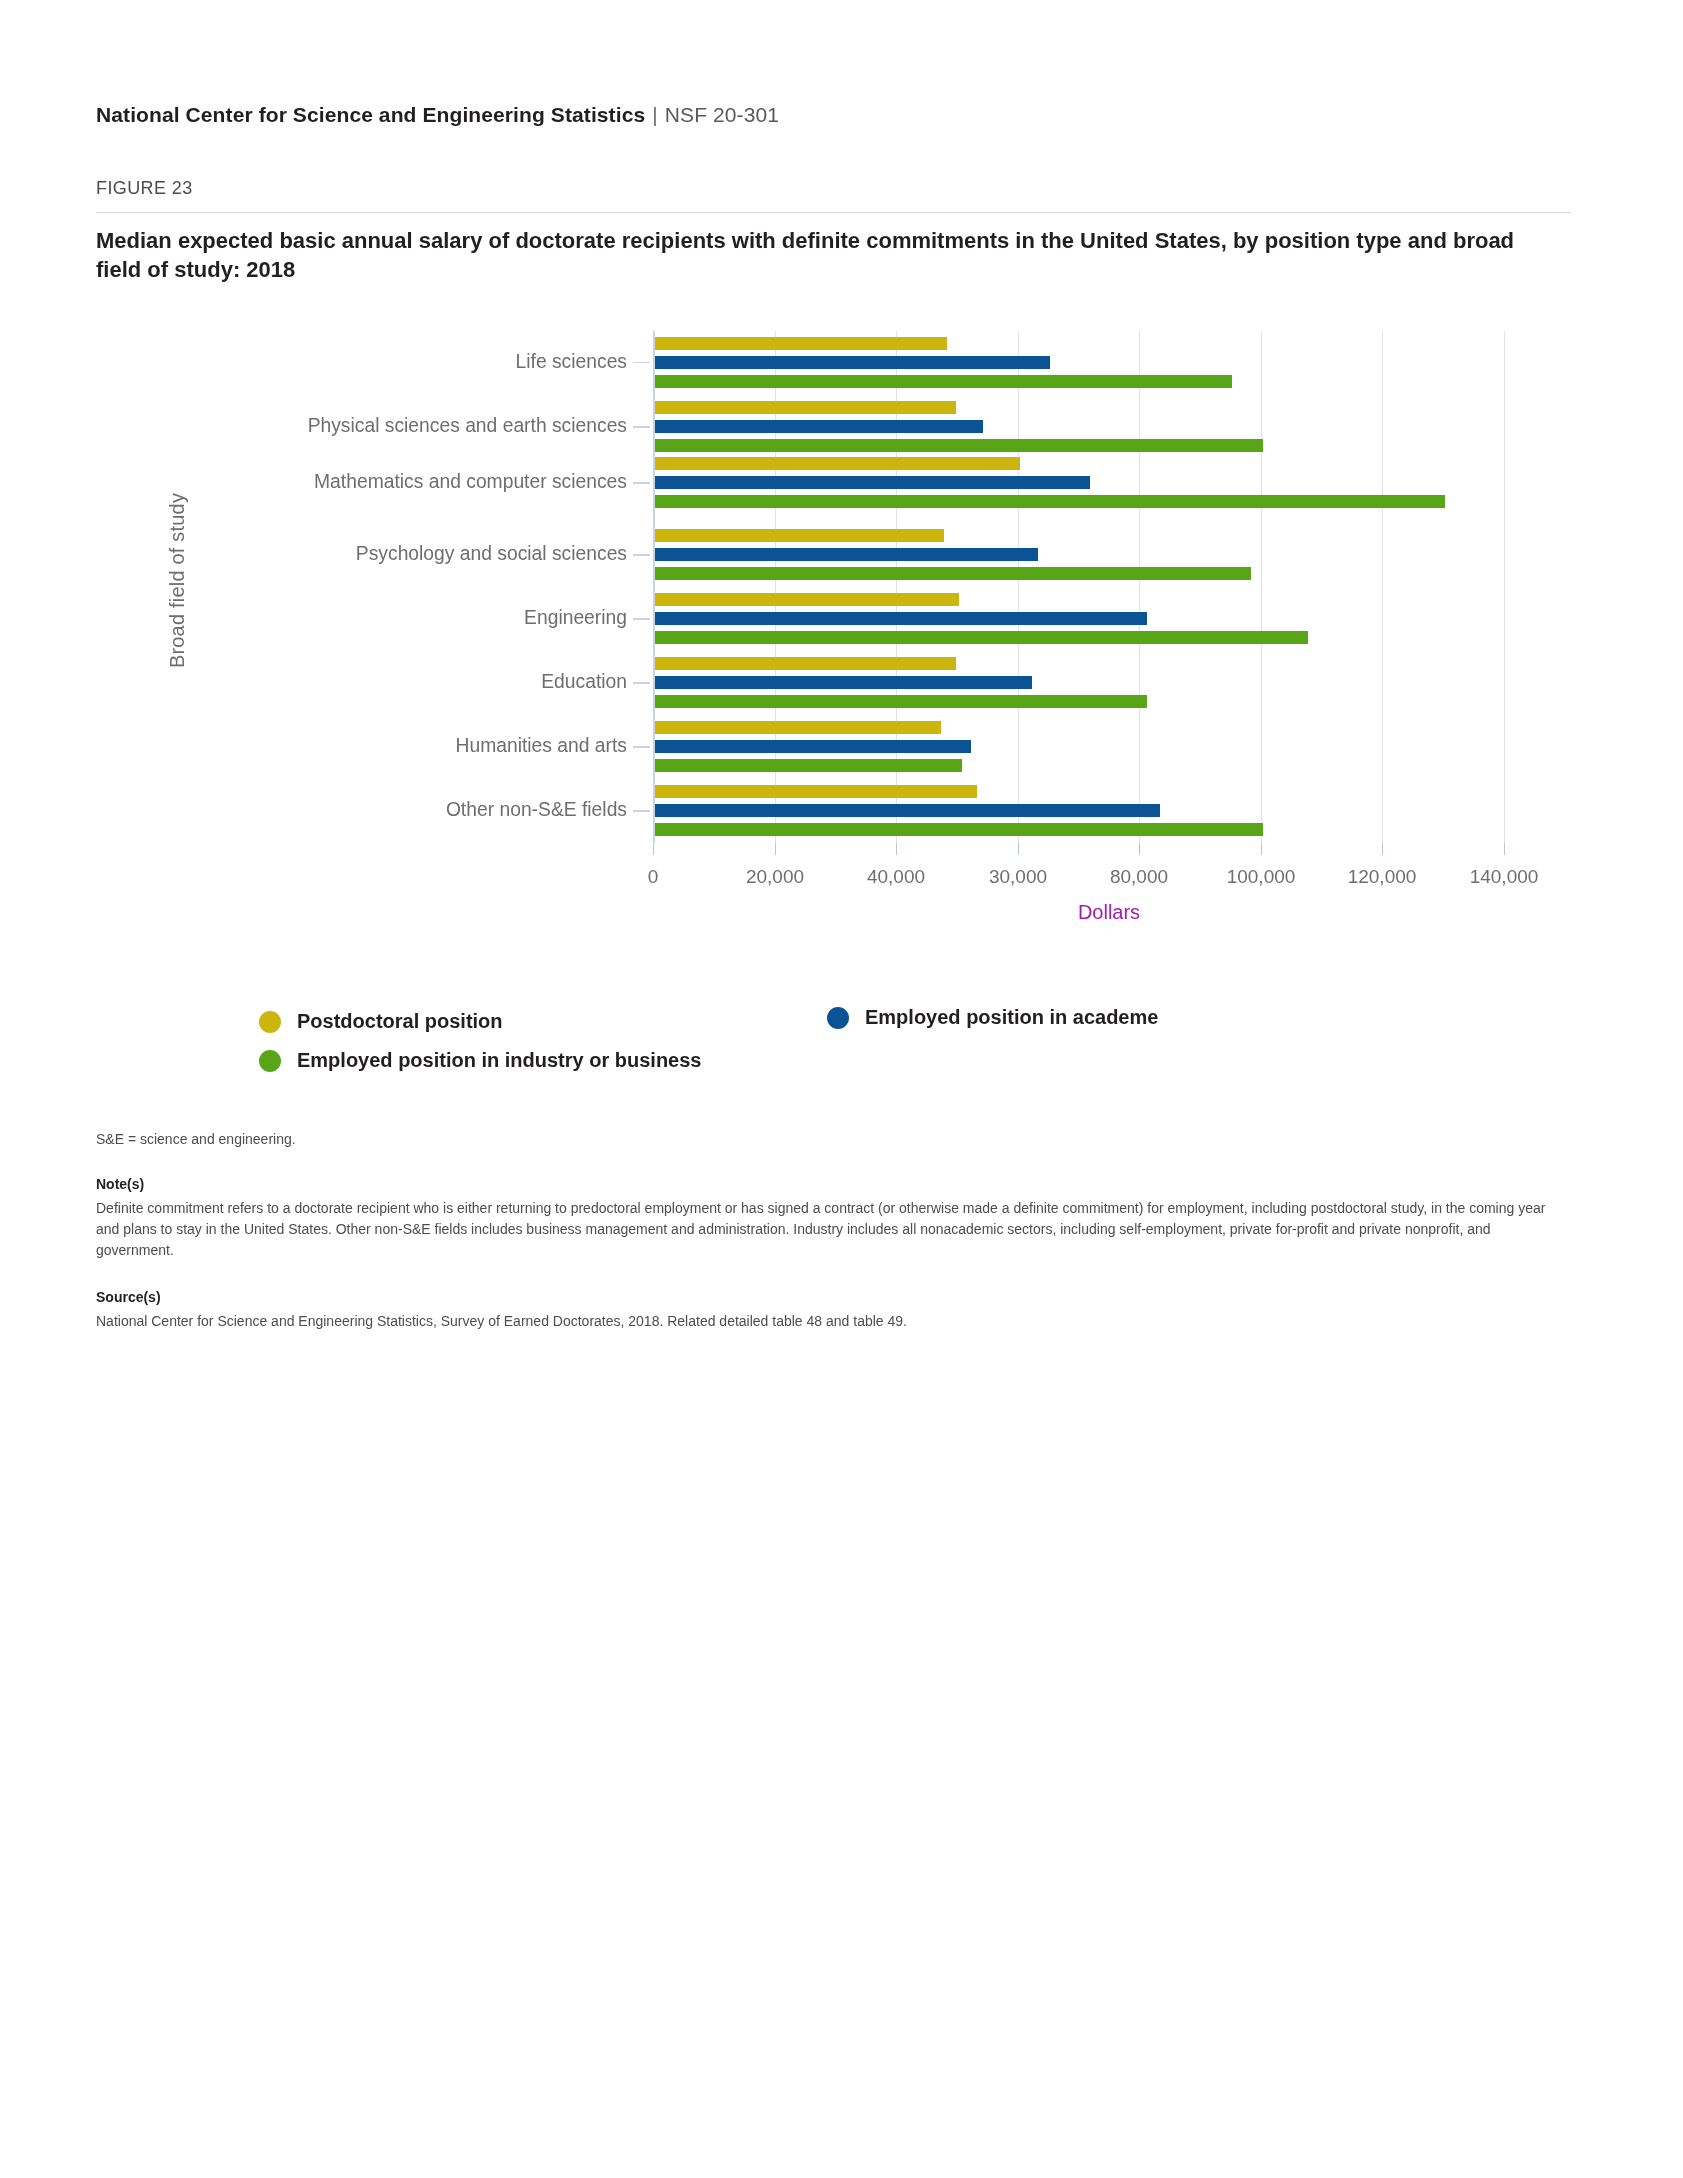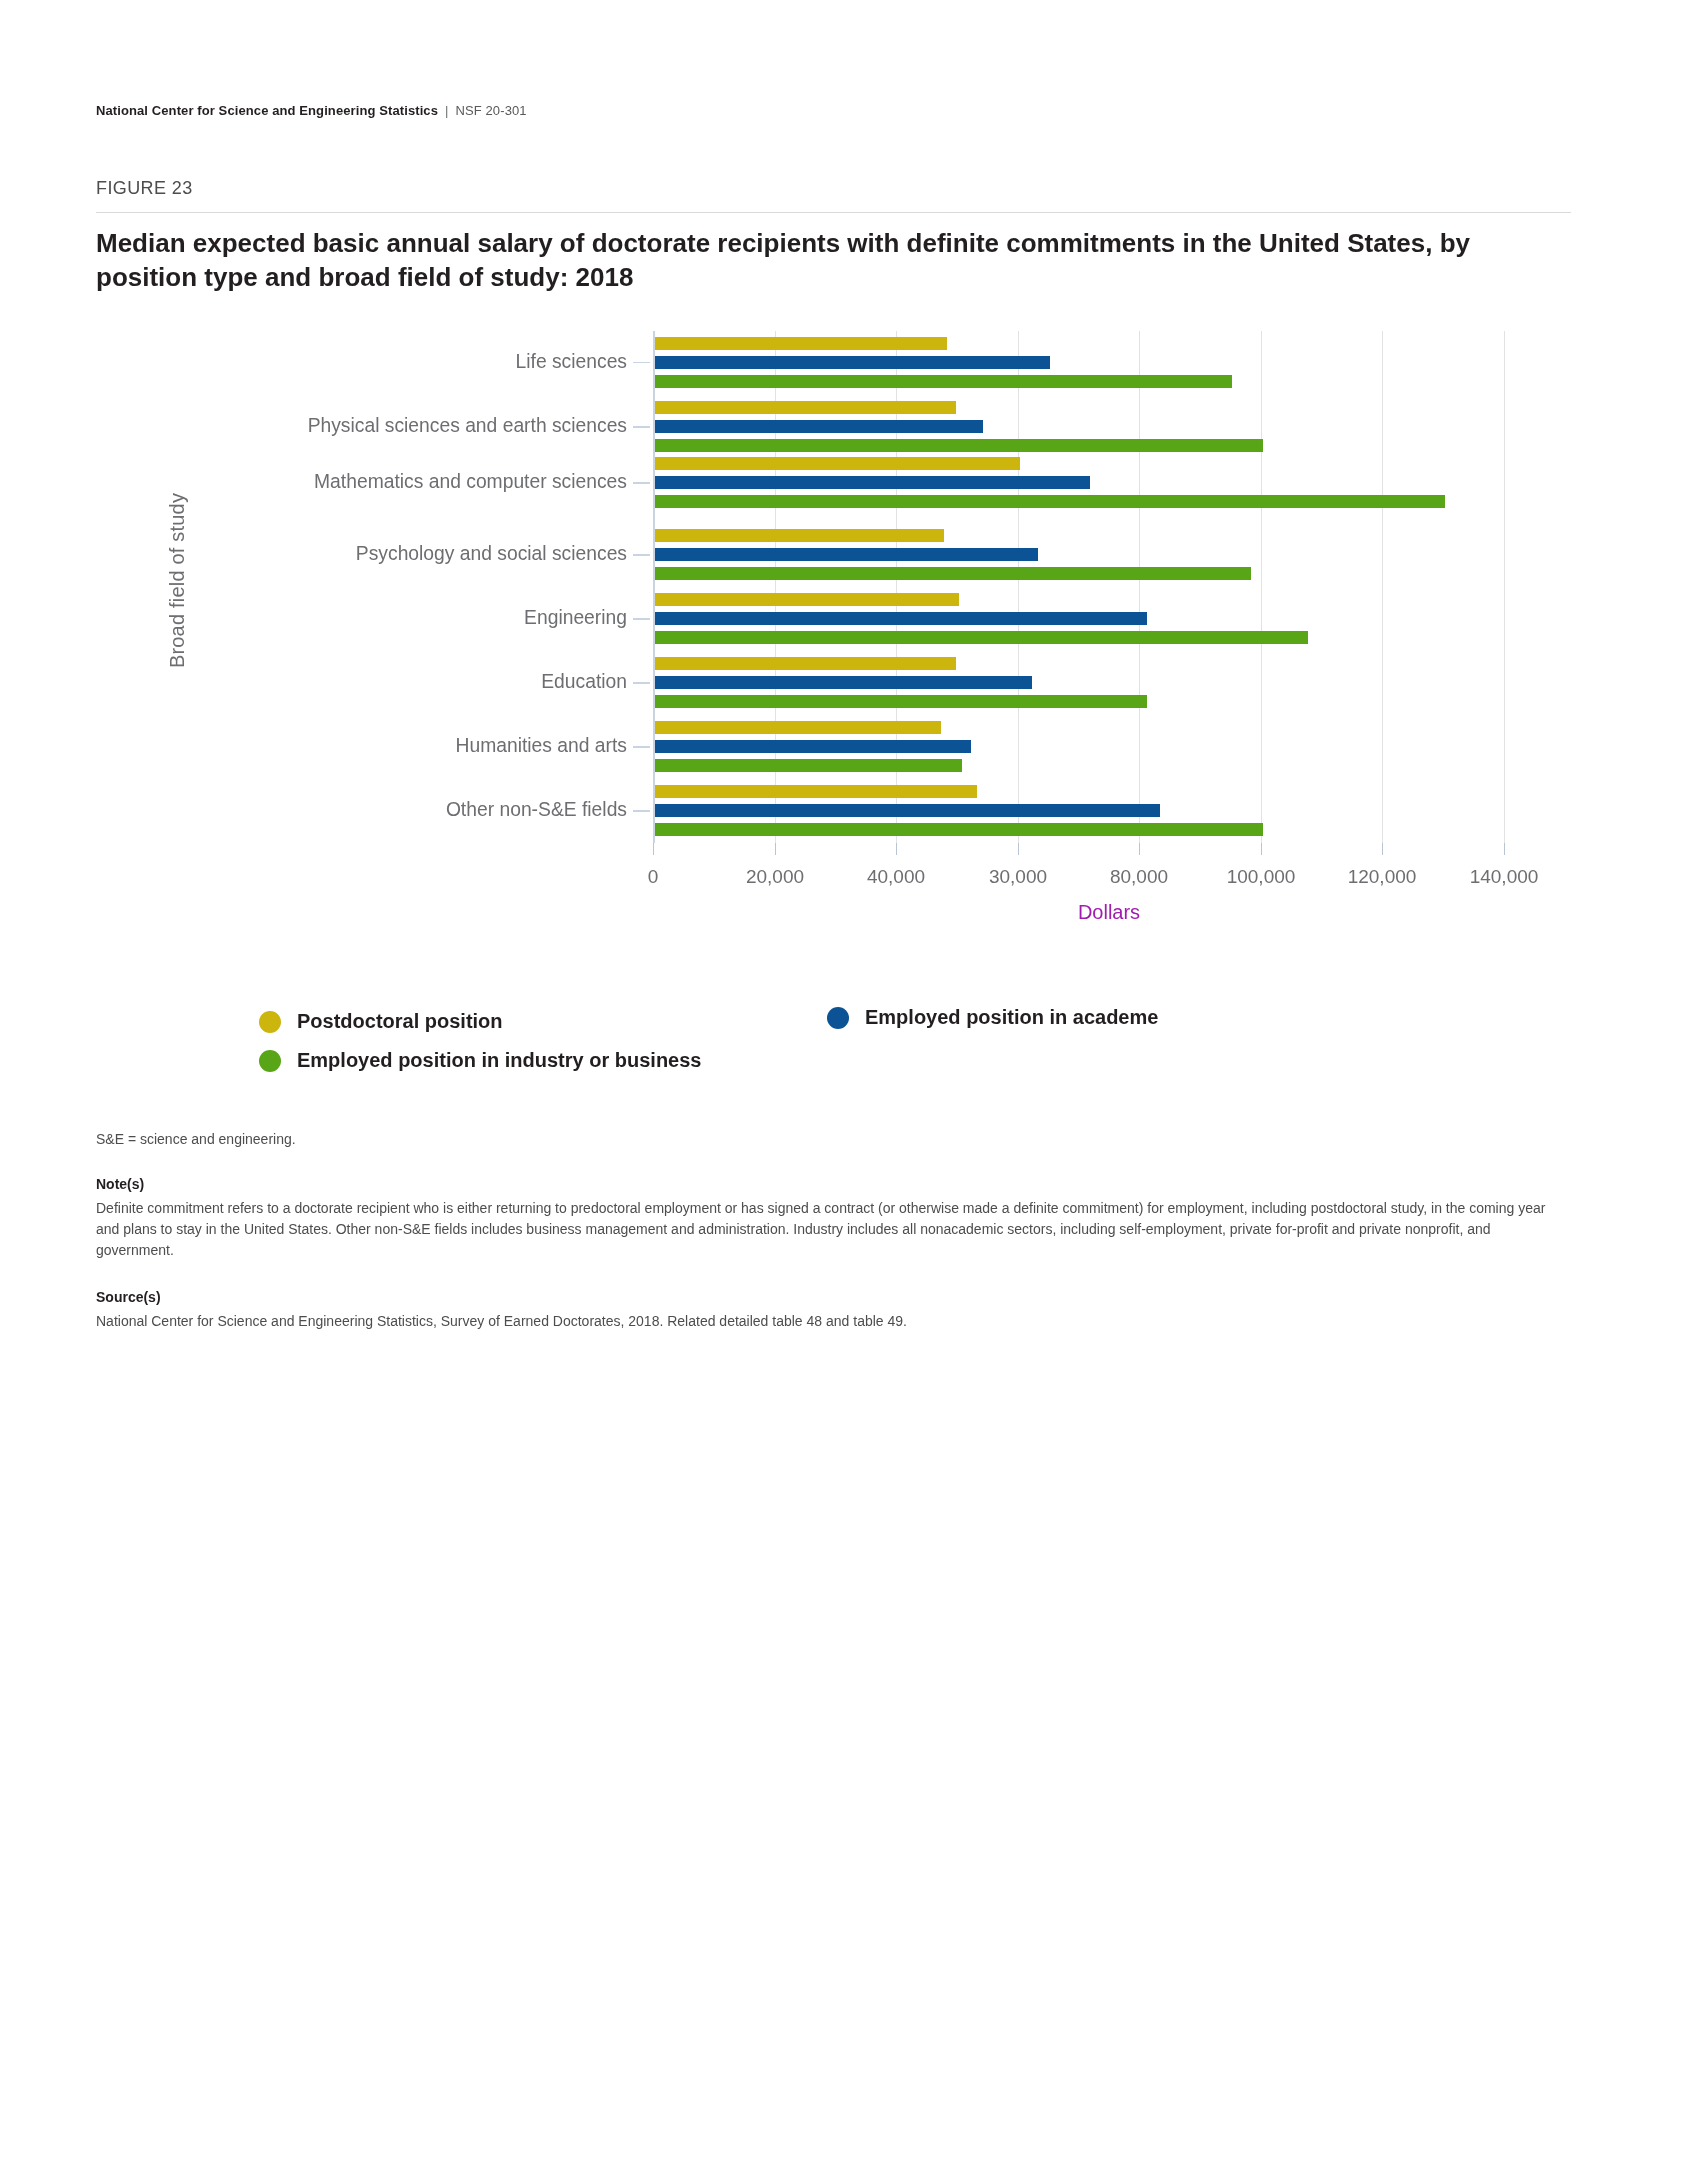--- a/index.html
+++ b/index.html
@@ -20,21 +20,21 @@
     left: 0; top: 0;
     width: 1683px;
     height: 2178px;
   }
 
   
   .header {
     position: absolute;
     left: 96px;
     top: 103px;
-    font-size: 13px;
+    font-size: 21px;
     letter-spacing: 0.1px;
     white-space: nowrap;
   }
   .header .org {
     font-weight: bold;
     color: #231f20;
   }
   .header .sep {
     color: #6d6e71;
     padding: 0 7px;
@@ -59,21 +59,21 @@
     top: 212px;
     width: 1475px;
     height: 1px;
     background: #d9d9d9;
   }
   .fig-title {
     position: absolute;
     left: 96px;
     top: 226px;
     width: 1436px;
-    font-size: 26px;
+    font-size: 22px;
     font-weight: bold;
     line-height: 1.32;
     color: #231f20;
   }
 
   
   .chart-area {
     position: absolute;
     left: 96px;
     top: 317px;

